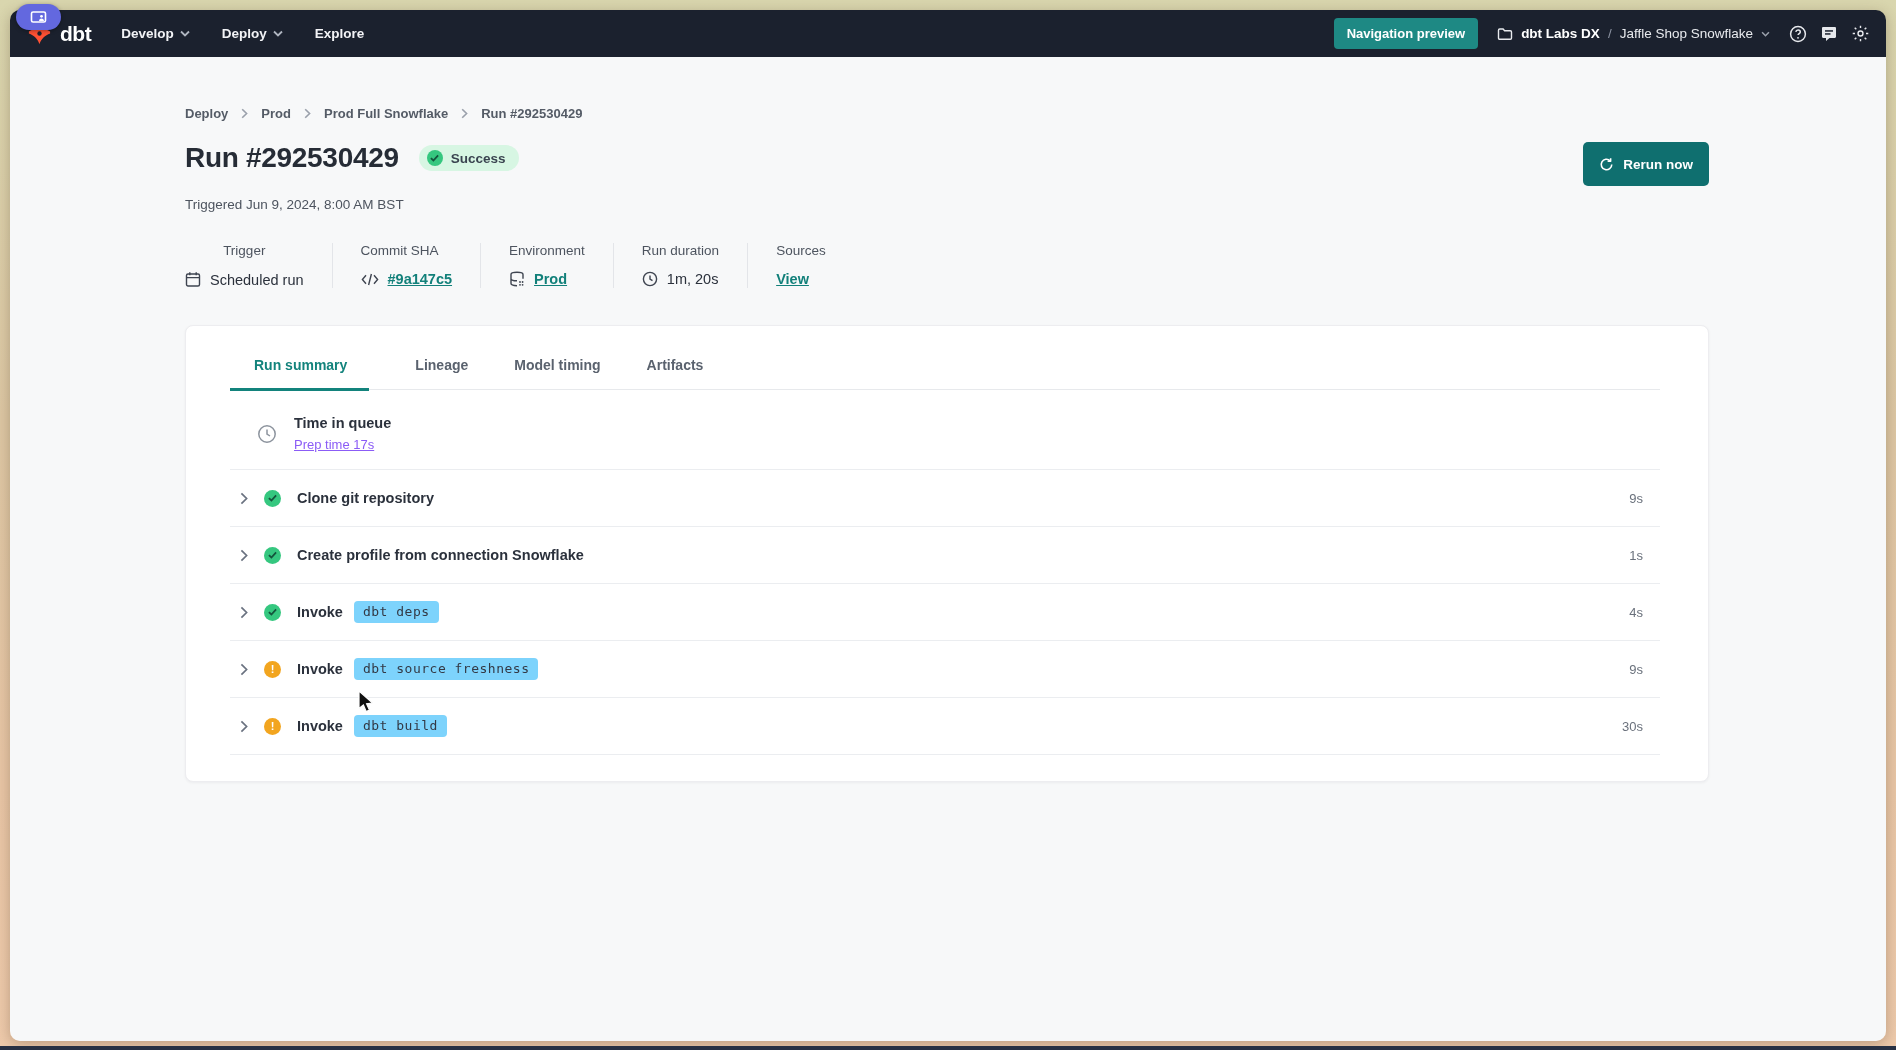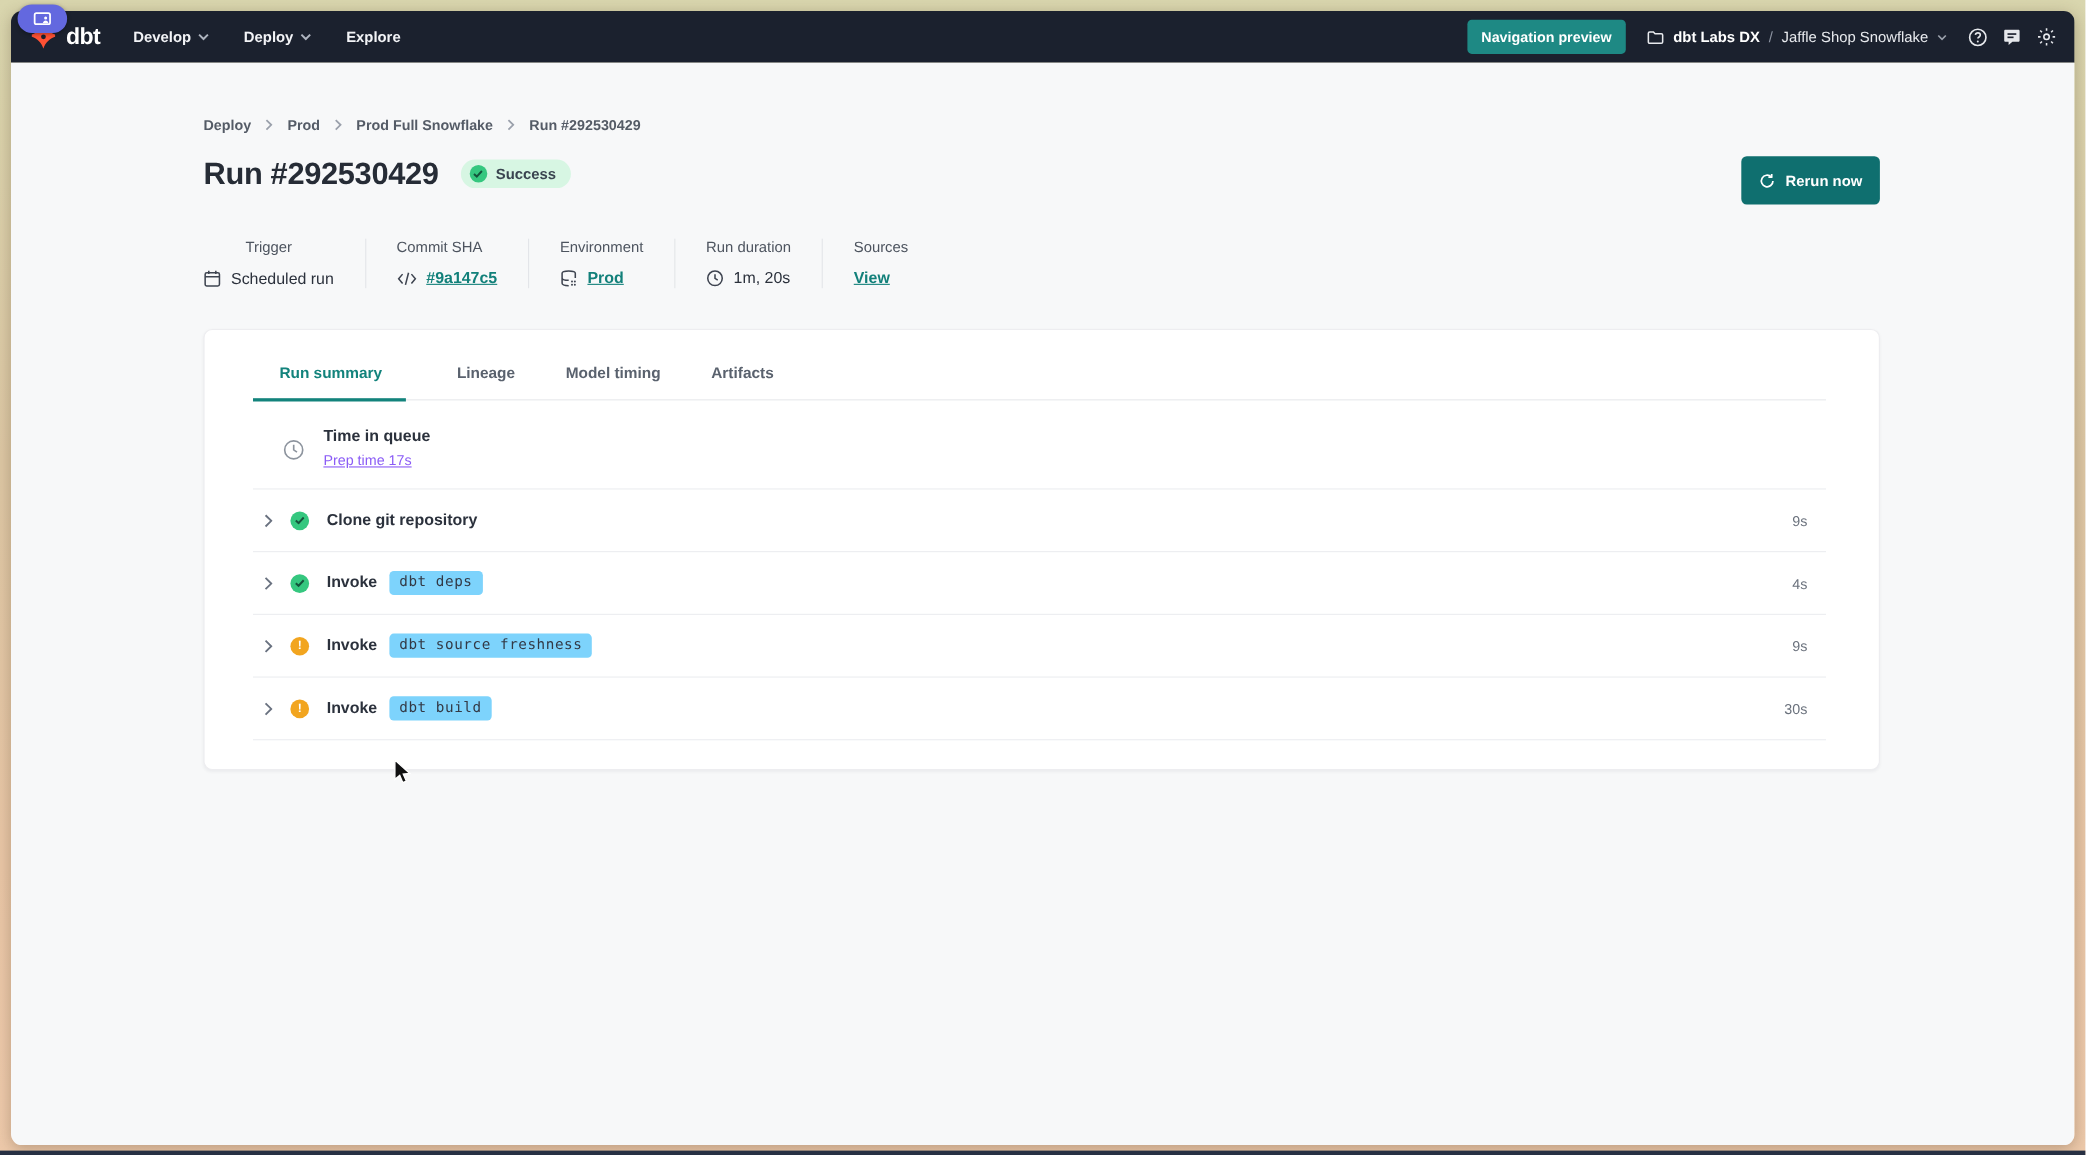--- a/index.html
+++ b/index.html
@@ -234,20 +234,21 @@
             <span style="display:flex">
               <svg width="15" height="15" viewBox="0 0 16 16" fill="none" stroke="#fff" stroke-width="1.7">
                 <path d="M13.6 8a5.6 5.6 0 1 1-1.7-4"></path>
                 <path d="M12.4 1.2v3.2H9.2" stroke-linejoin="round"></path>
               </svg>
             </span>
             <span>Rerun now</span>
           </button>
         </div>
 
+        <div class="triggered">Triggered Jun 9, 2024, 8:00 AM BST</div>
 
         <div class="meta-row">
           <div class="meta-col">
             <div class="meta-label">Trigger</div>
             <div class="meta-value">
               <span class="mi">
                 <svg width="16" height="17" viewBox="0 0 16 17" fill="none" stroke="currentColor" stroke-width="1.4">
                   <rect x="1.5" y="3" width="13" height="12" rx="1.5"></rect>
                     <path d="M1.5 6.6h13M4.8 1.2v3M11.2 1.2v3"></path>
                 </svg>
@@ -334,20 +335,36 @@
                 <svg width="9" height="8" viewBox="0 0 10 8" fill="none" stroke="#14543c" stroke-width="2">
                     <path d="M1 4.2 3.8 6.8 9 1.2"></path>
                   </svg>
                 </span>
               <span class="step-label">
                   <span>Clone git repository</span>
                 </span>
               <span class="step-duration">9s</span>
             </div>
 
+            <div class="step-row">
+              <span class="chev">
+                <svg width="8" height="13" viewBox="0 0 8 13" fill="none" stroke="currentColor" stroke-width="1.7">
+                    <path d="M1.4 1.4 6.6 6.5 1.4 11.6"></path>
+                  </svg>
+                </span>
+              <span class="st-icon st-success">
+                <svg width="9" height="8" viewBox="0 0 10 8" fill="none" stroke="#14543c" stroke-width="2">
+                    <path d="M1 4.2 3.8 6.8 9 1.2"></path>
+                  </svg>
+                </span>
+              <span class="step-label">
+                  <span>Create profile from connection Snowflake</span>
+                </span>
+              <span class="step-duration">1s</span>
+            </div>
 
             <div class="step-row">
               <span class="chev">
                 <svg width="8" height="13" viewBox="0 0 8 13" fill="none" stroke="currentColor" stroke-width="1.7">
                     <path d="M1.4 1.4 6.6 6.5 1.4 11.6"></path>
                   </svg>
                 </span>
               <span class="st-icon st-success">
                 <svg width="9" height="8" viewBox="0 0 10 8" fill="none" stroke="#14543c" stroke-width="2">
                     <path d="M1 4.2 3.8 6.8 9 1.2"></path>

